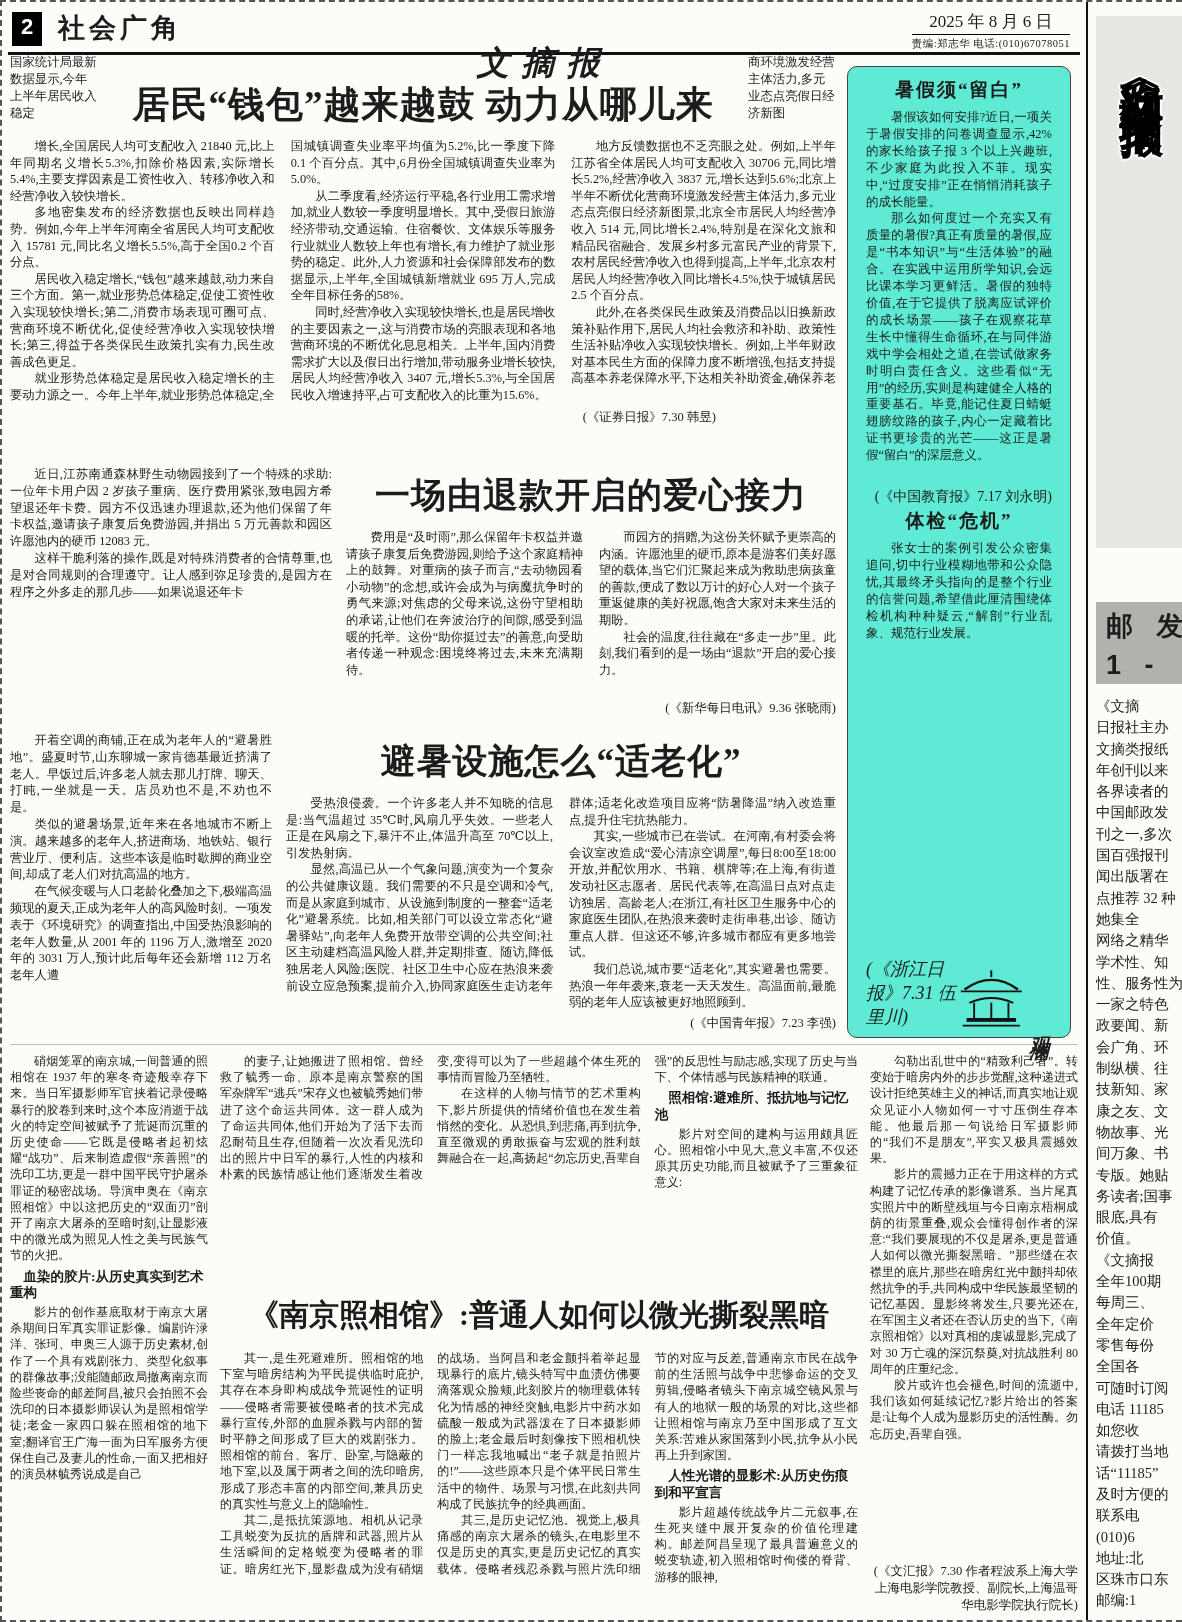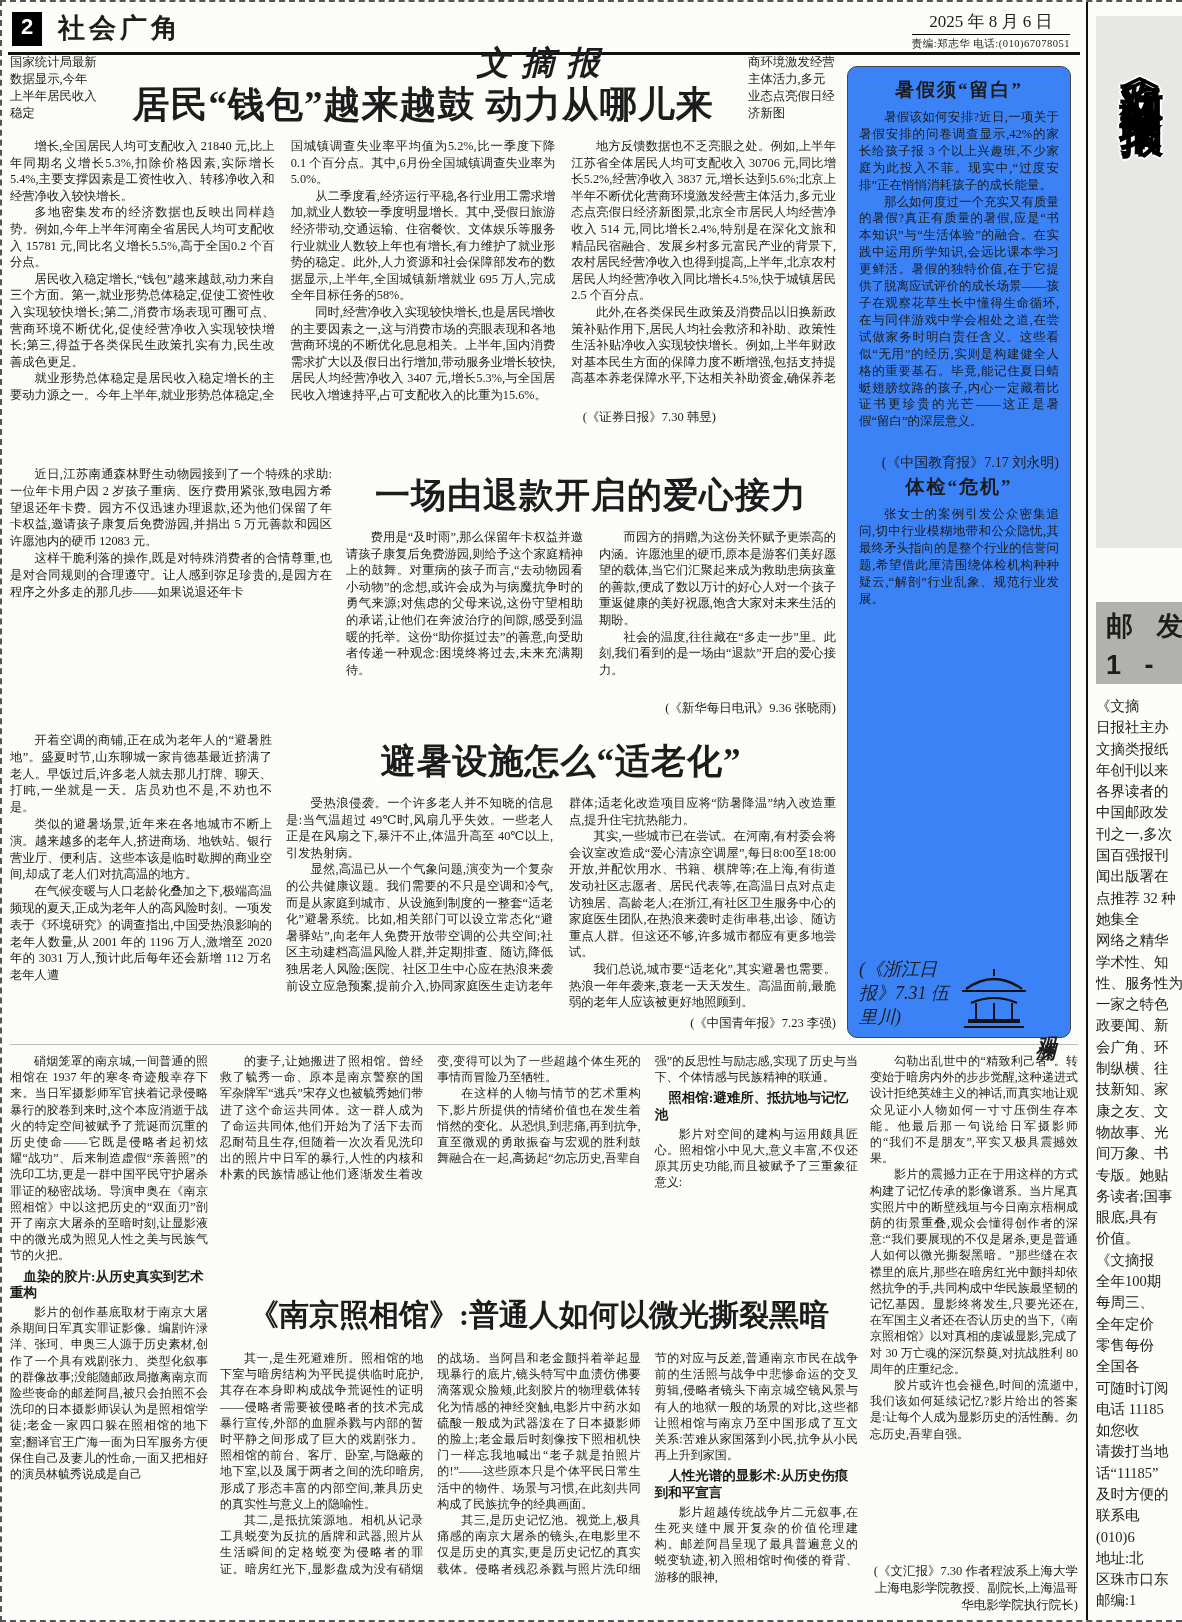--- a/index.html
+++ b/index.html
@@ -48,22 +48,22 @@
   .a4col1{width:198px;flex:none;font-size:12px;line-height:16.2px;overflow:hidden;}
   .a4mid{flex:1;min-width:0;display:flex;flex-direction:column;}
   .a4mid-top{column-count:3;column-gap:14px;font-size:12px;line-height:16.2px;height:226px;overflow:hidden;}
   .a4-headline{text-align:center;font-size:30px;font-weight:900;white-space:nowrap;overflow:hidden;
                padding:16px 0 14px;}
   .a4mid-bot{column-count:3;column-gap:14px;font-size:12px;line-height:16.2px;flex:1;overflow:hidden;}
   .a4col5{width:208px;flex:none;display:flex;flex-direction:column;}
   .a4col5-body{flex:1;overflow:hidden;font-size:12px;line-height:16.2px;}
   
   .obox{position:absolute;left:845px;top:64px;width:224px;height:972px;border:1.5px solid #444;
-        border-radius:10px;padding:8px 11px;box-sizing:border-box;display:flex;flex-direction:column;
-        background:#3b82f6;}
+        border-radius:10px;padding:8px 18px;box-sizing:border-box;display:flex;flex-direction:column;
+        background:#5eead4;}
   .obox h3{margin:2px 0 6px;text-align:center;font-size:19px;letter-spacing:2px;}
   .obox .body{font-size:12.5px;line-height:16.9px;}
   .obox .body2{font-size:12.5px;line-height:16.9px;flex:1;overflow:hidden;}
   .obox .byline{font-size:14px;margin-top:24px;}
   .pavrow{display:flex;align-items:flex-end;justify-content:space-between;margin-top:4px;}
   .pav-byline{width:96px;font-style:italic;font-size:18px;text-align:left;}
   .guanlan{writing-mode:vertical-rl;font-size:19px;font-weight:bold;font-style:italic;letter-spacing:4px;}
   
   .subcol{position:absolute;left:1084px;top:0;width:98px;height:1622px;border-left:2px solid #111;}
   .banner{position:absolute;left:8px;top:14px;width:90px;height:532px;background:#e7e7e3;overflow:hidden;
@@ -131,21 +131,21 @@
 
     <div class="art a3">
       <div class="a3-left">
           <p>开着空调的商铺,正在成为老年人的“避暑胜地”。盛夏时节,山东聊城一家肯德基最近挤满了老人。早饭过后,许多老人就去那儿打牌、聊天、打盹,一坐就是一天。店员劝也不是,不劝也不是。</p>
           <p>类似的避暑场景,近年来在各地城市不断上演。越来越多的老年人,挤进商场、地铁站、银行营业厅、便利店。这些本该是临时歇脚的商业空间,却成了老人们对抗高温的地方。</p>
           <p>在气候变暖与人口老龄化叠加之下,极端高温频现的夏天,正成为老年人的高风险时刻。一项发表于《环境研究》的调查指出,中国受热浪影响的老年人数量,从 2001 年的 1196 万人,激增至 2020 年的 3031 万人,预计此后每年还会新增 112 万名老年人遭</p>
         </div>
       <div class="a3-right">
         <div class="mid-headline">避暑设施怎么“适老化”</div>
         <div class="cols2">
-            <p>受热浪侵袭。一个许多老人并不知晓的信息是:当气温超过 49℃时,风扇几乎失效。一些老人正是在风扇之下,暴汗不止,体温升高至 40℃以上,引发热射病。</p>
+            <p>受热浪侵袭。一个许多老人并不知晓的信息是:当气温超过 35℃时,风扇几乎失效。一些老人正是在风扇之下,暴汗不止,体温升高至 70℃以上,引发热射病。</p>
             <p>显然,高温已从一个气象问题,演变为一个复杂的公共健康议题。我们需要的不只是空调和冷气,而是从家庭到城市、从设施到制度的一整套“适老化”避暑系统。比如,相关部门可以设立常态化“避暑驿站”,向老年人免费开放带空调的公共空间;社区主动建档高温风险人群,并定期排查、随访,降低独居老人风险;医院、社区卫生中心应在热浪来袭前设立应急预案,提前介入,协同家庭医生走访老年群体;适老化改造项目应将“防暑降温”纳入改造重点,提升住宅抗热能力。</p>
             <p>其实,一些城市已在尝试。在河南,有村委会将会议室改造成“爱心清凉空调屋”,每日8:00至18:00开放,并配饮用水、书籍、棋牌等;在上海,有街道发动社区志愿者、居民代表等,在高温日点对点走访独居、高龄老人;在浙江,有社区卫生服务中心的家庭医生团队,在热浪来袭时走街串巷,出诊、随访重点人群。但这还不够,许多城市都应有更多地尝试。</p>
             <p>我们总说,城市要“适老化”,其实避暑也需要。热浪一年年袭来,衰老一天天发生。高温面前,最脆弱的老年人应该被更好地照顾到。</p>
           </div>
         <div class="byline">(《中国青年报》7.23 李强)</div>
       </div>
     </div>
   </div>
 
   <div class="a4">

